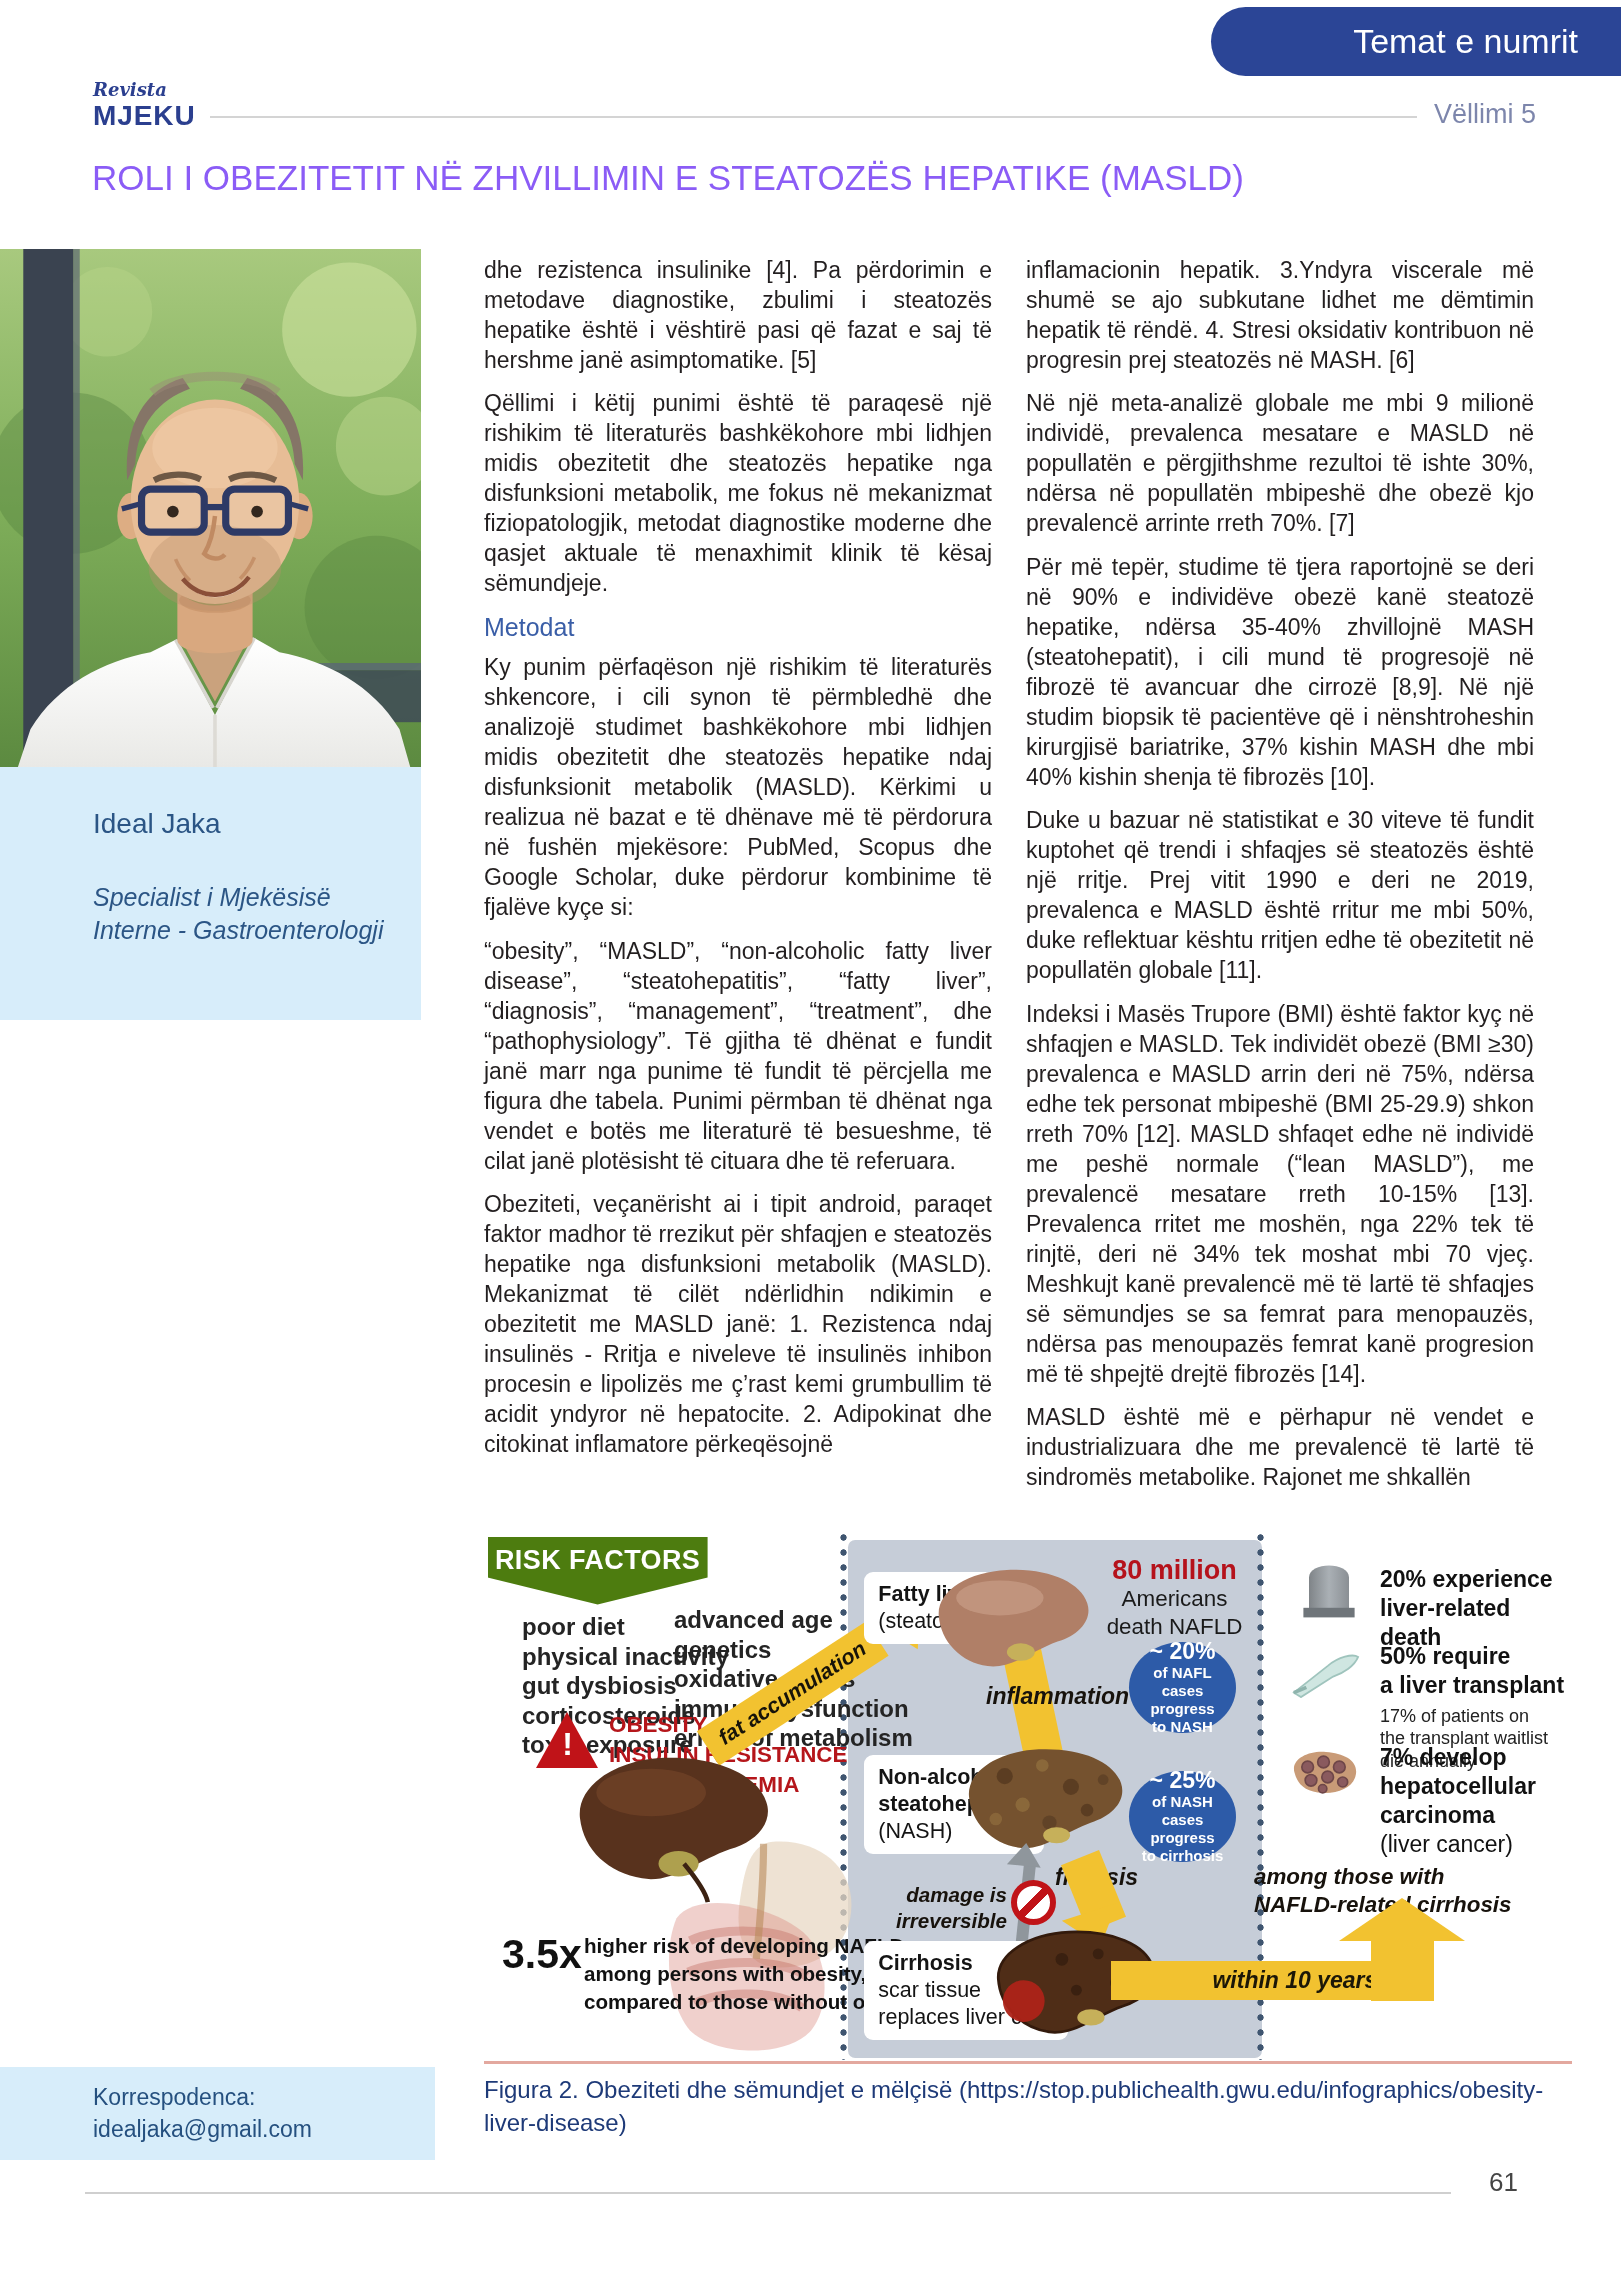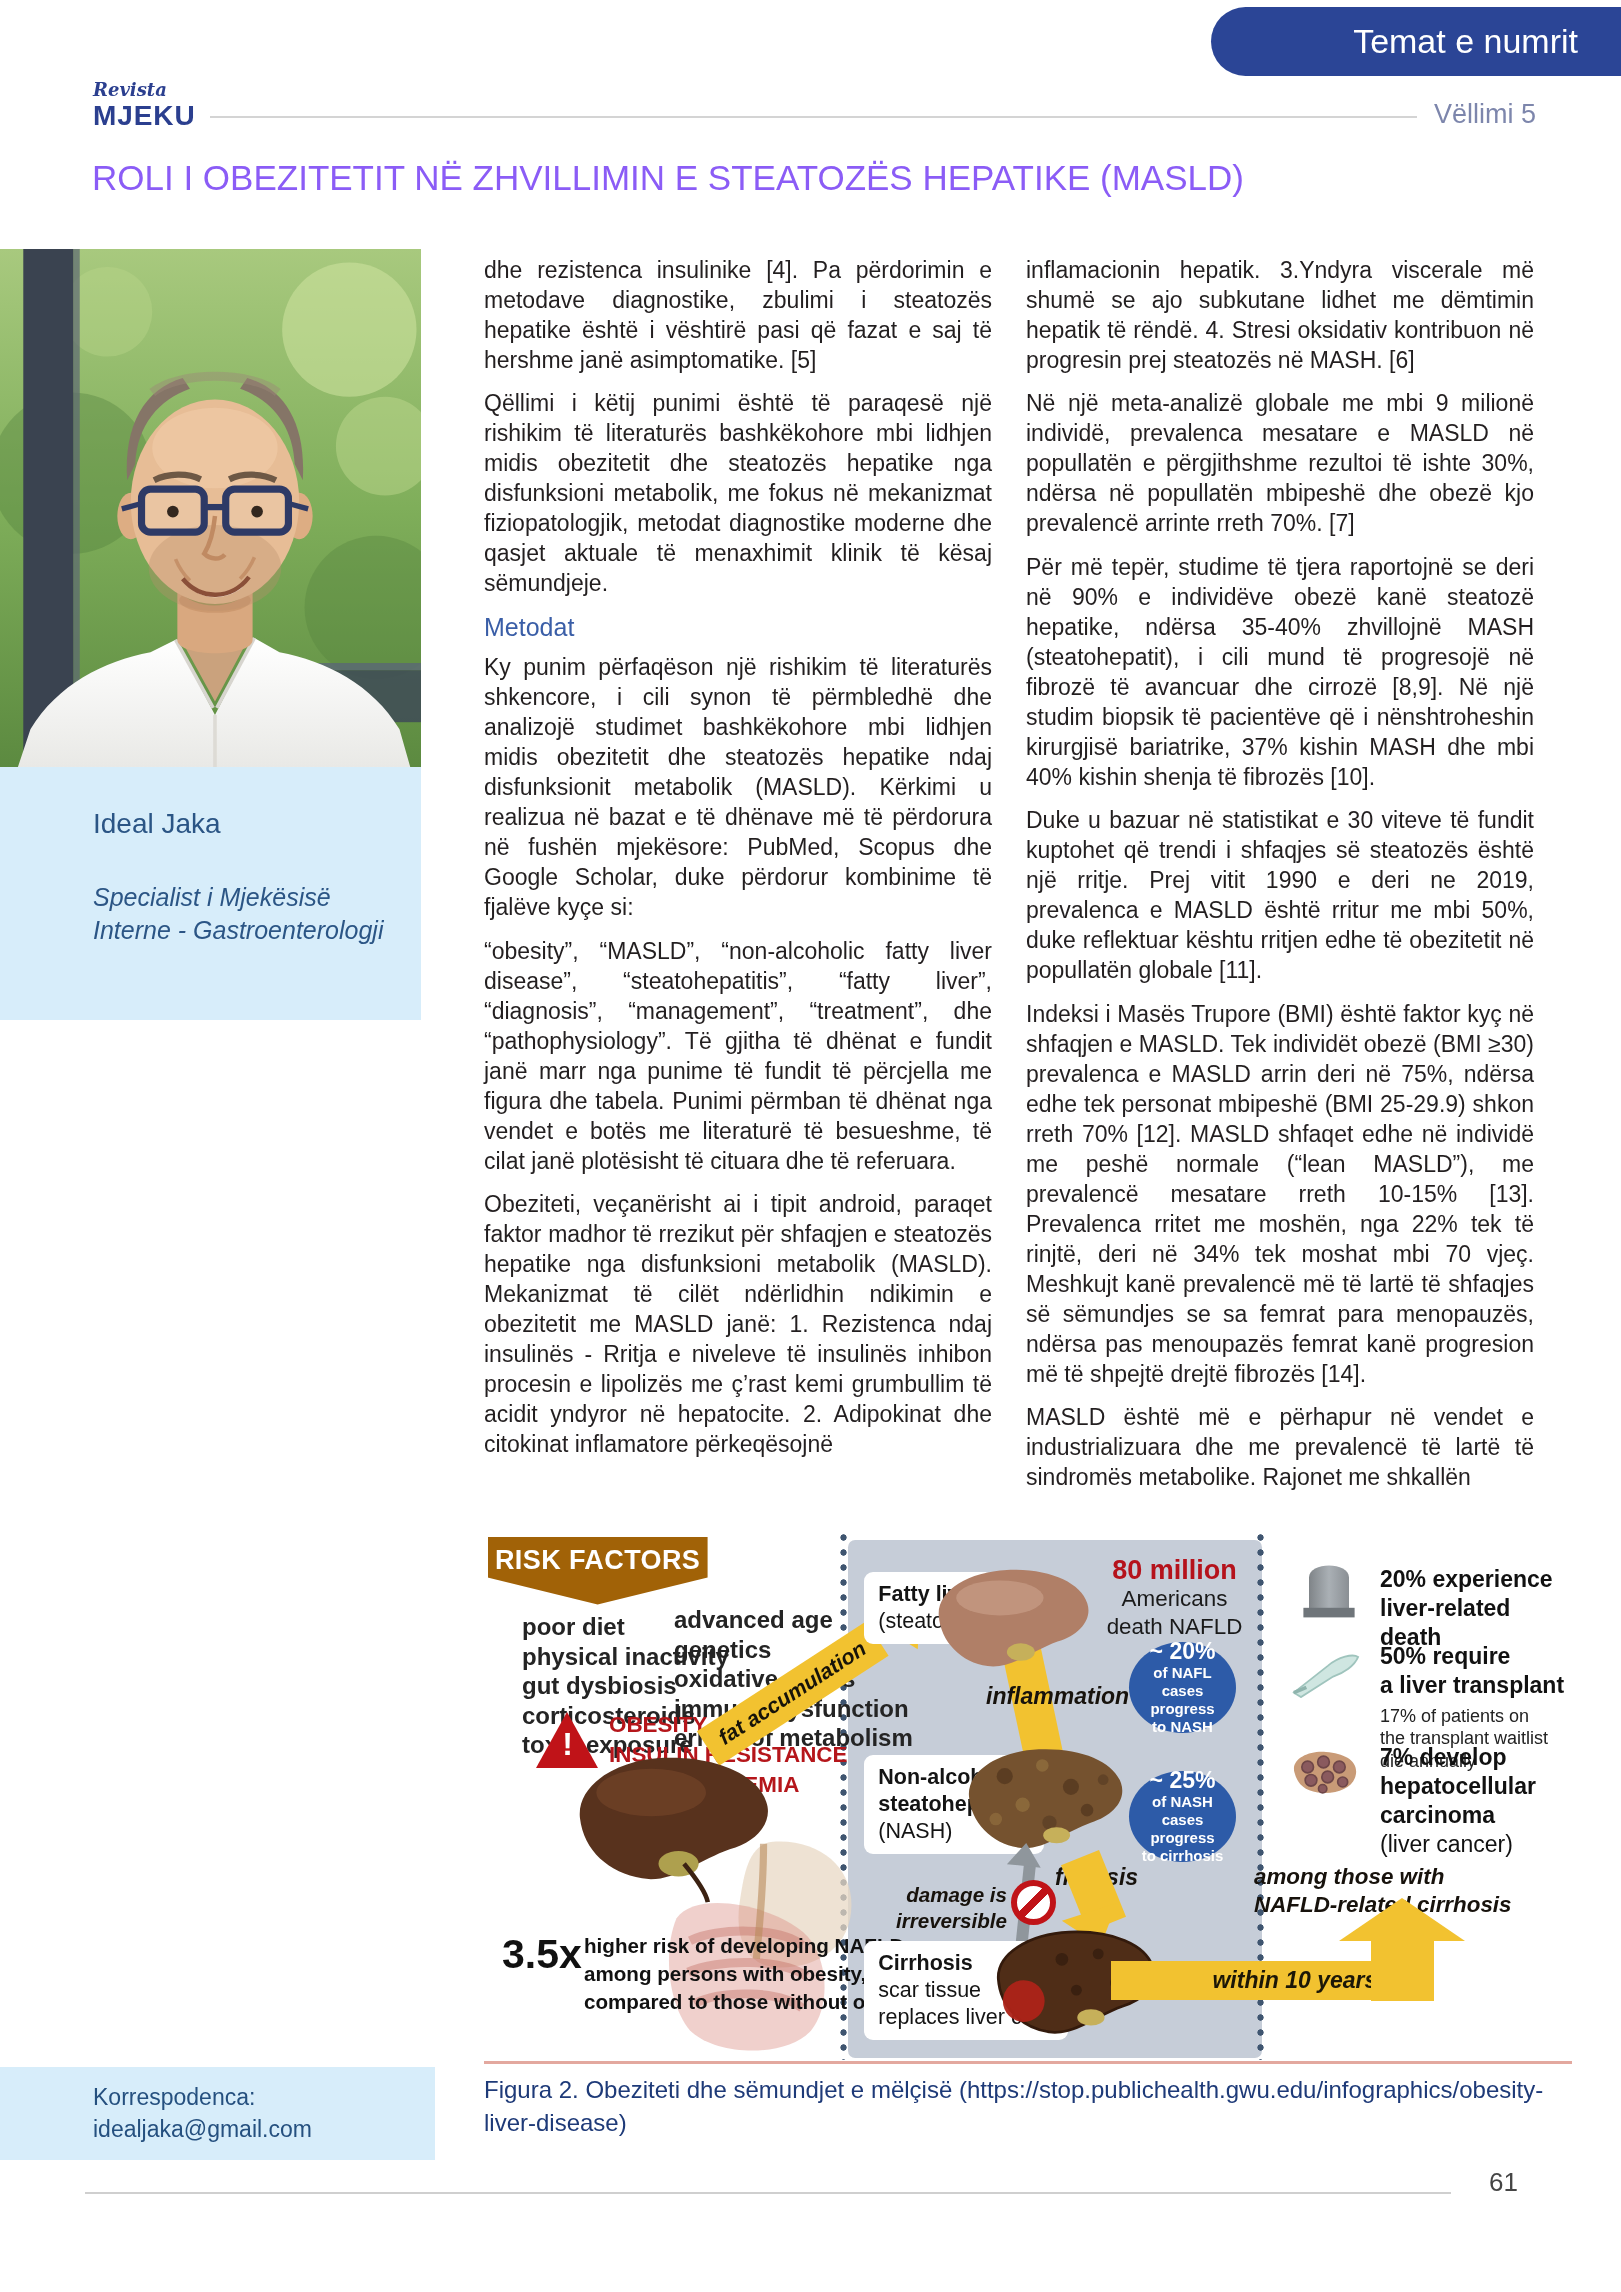--- a/index.html
+++ b/index.html
@@ -29,21 +29,21 @@
        text-align:justify;color:#231f20;}
   .bp{margin:0 0 13.4px 0;}
   .sec-h{margin:7.2px 0 10.7px 0;font-size:25px;font-weight:500;color:#3a5ea7;}
   
   .figure{position:absolute;left:484px;top:1533px;width:1088px;height:532px;font-family:"Liberation Sans",sans-serif;}
   .panel-gray{position:absolute;left:364px;top:7.2px;width:414px;height:518px;background:#c6cdd8;border-radius:7.2px;}
   .dots{position:absolute;top:0;height:527px;width:7.2px;background-image:radial-gradient(circle at 3.6px 4.5px,#3f5570 2.9px,rgba(0,0,0,0) 3.5px);
         background-size:7.2px 15px;background-repeat:repeat-y;}
   .d1{left:356px;} .d2{left:773px;}
   .fig-bottom{position:absolute;left:0;top:528px;width:1088px;height:2.7px;background:#e3a89f;}
-  .risk-banner{position:absolute;left:3.6px;top:3.6px;width:220px;height:68px;background:#a16207;
+  .risk-banner{position:absolute;left:3.6px;top:3.6px;width:220px;height:68px;background:#4d7c0f;
         clip-path:polygon(0 0,100% 0,100% 60%,50% 100%,0 60%);color:#fff;font-weight:700;font-size:27px;
         text-align:center;padding-top:8px;box-sizing:border-box;letter-spacing:0.4px;}
   .risk-list{position:absolute;}
   .rl-left{left:38px;top:79px;} .rl-right{left:190px;top:72px;}
   .risk-item{font-size:24px;line-height:29.6px;font-weight:600;color:#242424;}
   .warn-tri{position:absolute;left:52px;top:179px;width:0;height:0;border-left:31px solid transparent;
             border-right:31px solid transparent;border-bottom:56px solid #c01318;}
   .warn-bang{position:absolute;left:52px;top:193px;width:63px;text-align:center;color:#fff;
              font-size:32px;font-weight:800;}
   .warn-lines{position:absolute;left:125px;top:177px;}

